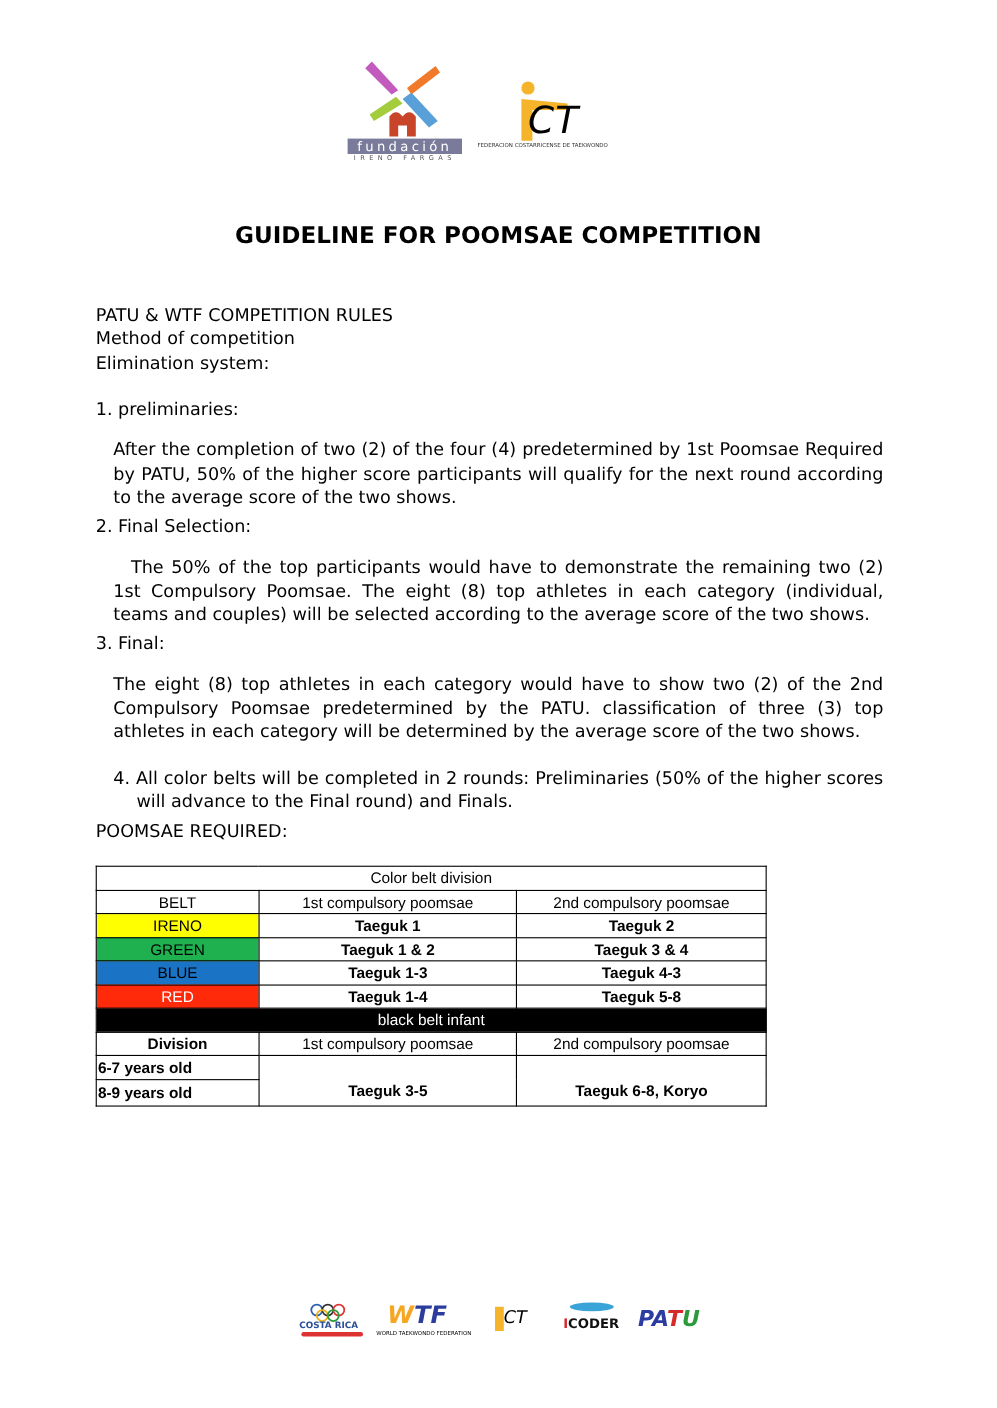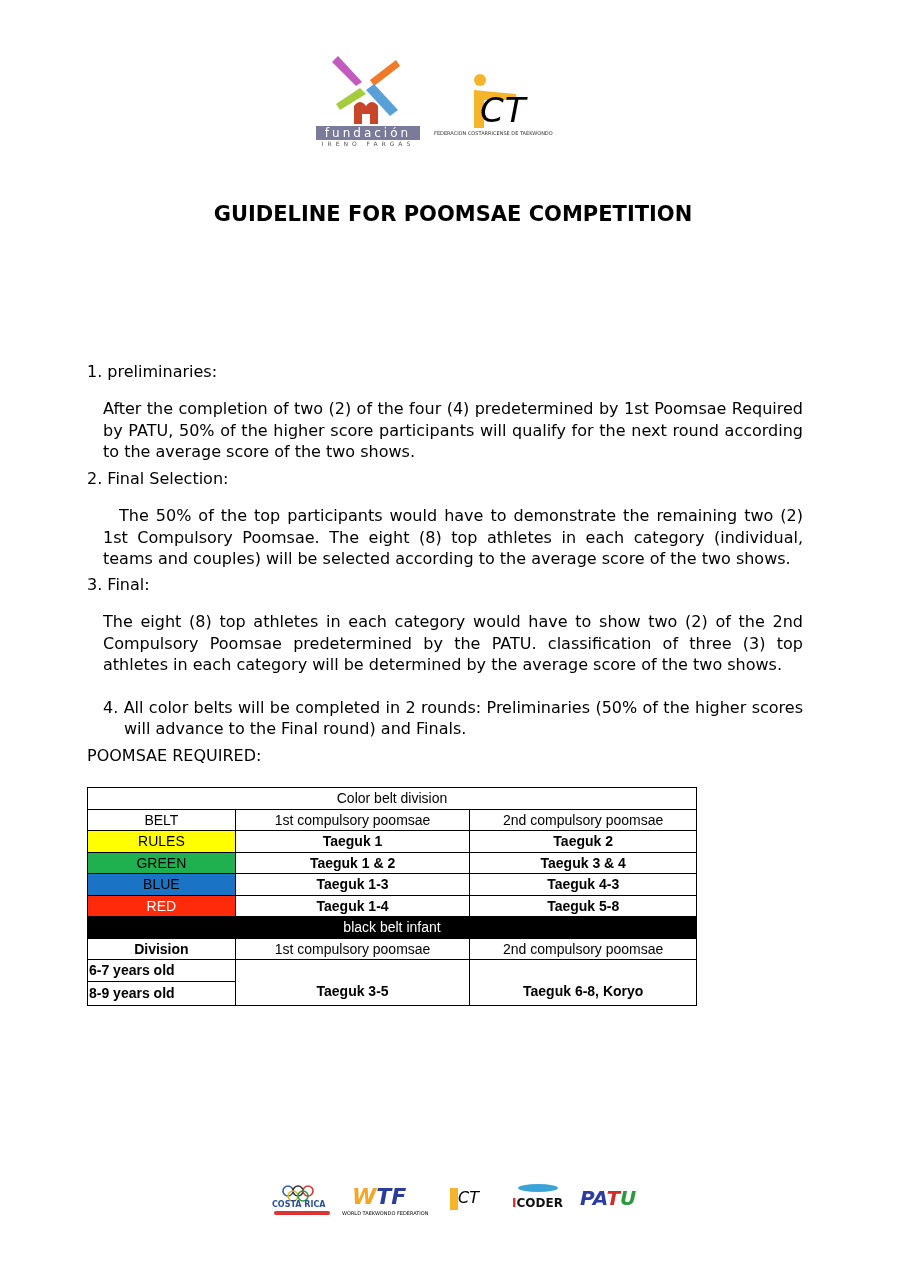--- a/index.html
+++ b/index.html
@@ -58,20 +58,25 @@
         <circle cx="20" cy="8" r="6" fill="#f5b42a"></circle>
         <path d="M14 18 L56 22 L56 28 L24 28 L24 56 L14 56 Z" fill="#f5b42a"></path>
       </svg>
       <span class="fct-letters">CT</span>
       <span class="fct-sub">FEDERACION COSTARRICENSE DE TAEKWONDO</span>
     </div>
   </div>
 
   <div class="title">GUIDELINE FOR POOMSAE COMPETITION</div>
 
+  <div class="body-text" style="top:276px;">
+    <span class="line">PATU &amp; WTF COMPETITION RULES</span>
+    <span class="line">Method of competition</span>
+    <span class="line">Elimination system:</span>
+  </div>
 
   <div class="body-text" style="top:361px;">
     <span class="line">1. preliminaries:</span>
     <p class="para just">After the completion of two (2) of the four (4) predetermined by 1st Poomsae Required by PATU, 50% of the higher score participants will qualify for the next round according to the average score of the two shows.</p>
   </div>
 
   <div class="body-text" style="top:468px;">
     <span class="line">2. Final Selection:</span>
     <p class="para just" style="text-indent:16px;">The 50% of the top participants would have to demonstrate the remaining two (2) 1st Compulsory Poomsae. The eight (8) top athletes in each category (individual, teams and couples) will be selected according to the average score of the two shows.</p>
   </div>
@@ -93,21 +98,21 @@
     <tbody>
         <tr>
       <td colspan="3">Color belt division</td>
     </tr>
     <tr>
       <td class="c1">BELT</td>
       <td class="c2">1st compulsory poomsae</td>
       <td class="c3">2nd compulsory poomsae</td>
     </tr>
     <tr>
-      <td style="background:#ffff00;">RULES</td>
+      <td style="background:#ffff00;">IRENO</td>
       <td class="bold">Taeguk 1</td>
       <td class="bold">Taeguk 2</td>
     </tr>
     <tr>
       <td style="background:#1fb04f;margin-top:28px;">GREEN</td>
       <td class="bold">Taeguk 1 &amp; 2</td>
       <td class="bold">Taeguk 3 &amp; 4</td>
     </tr>
     <tr>
       <td style="background:#1a73c4;">BLUE</td>

